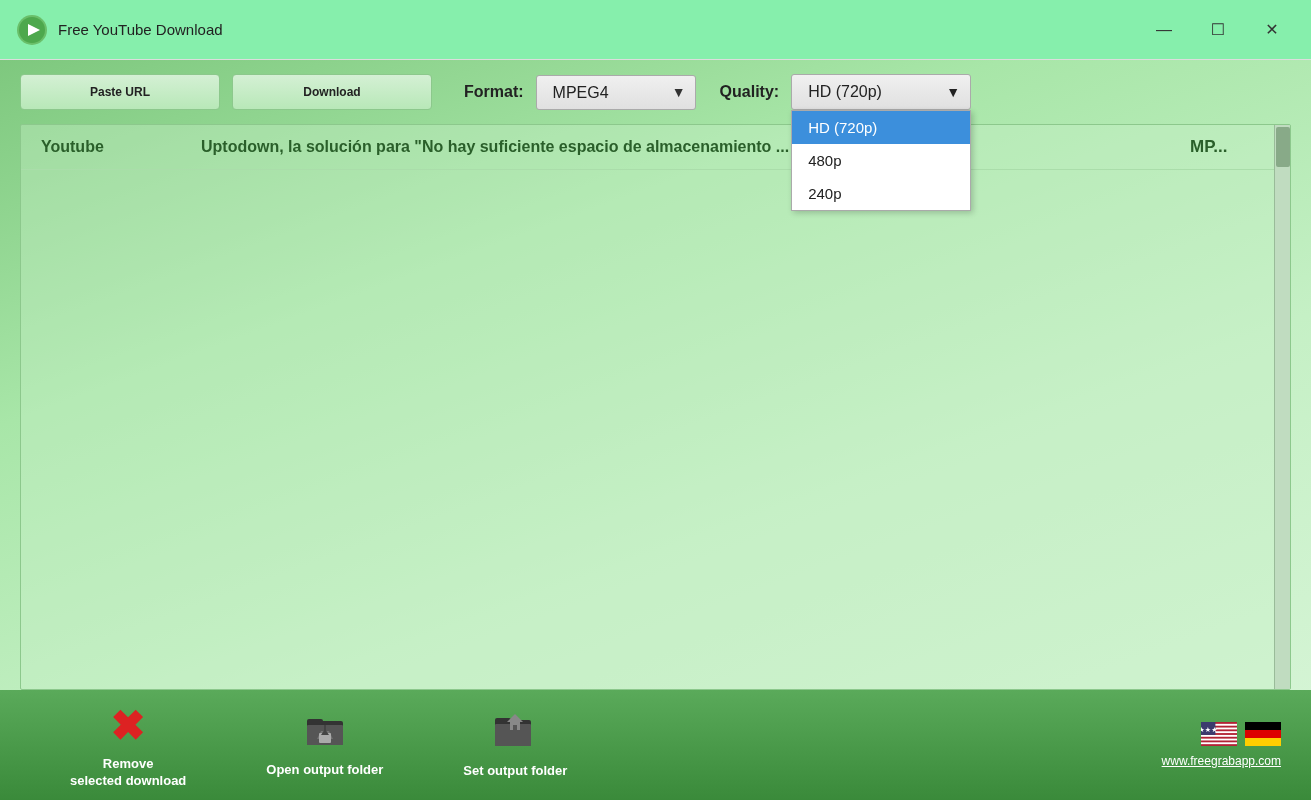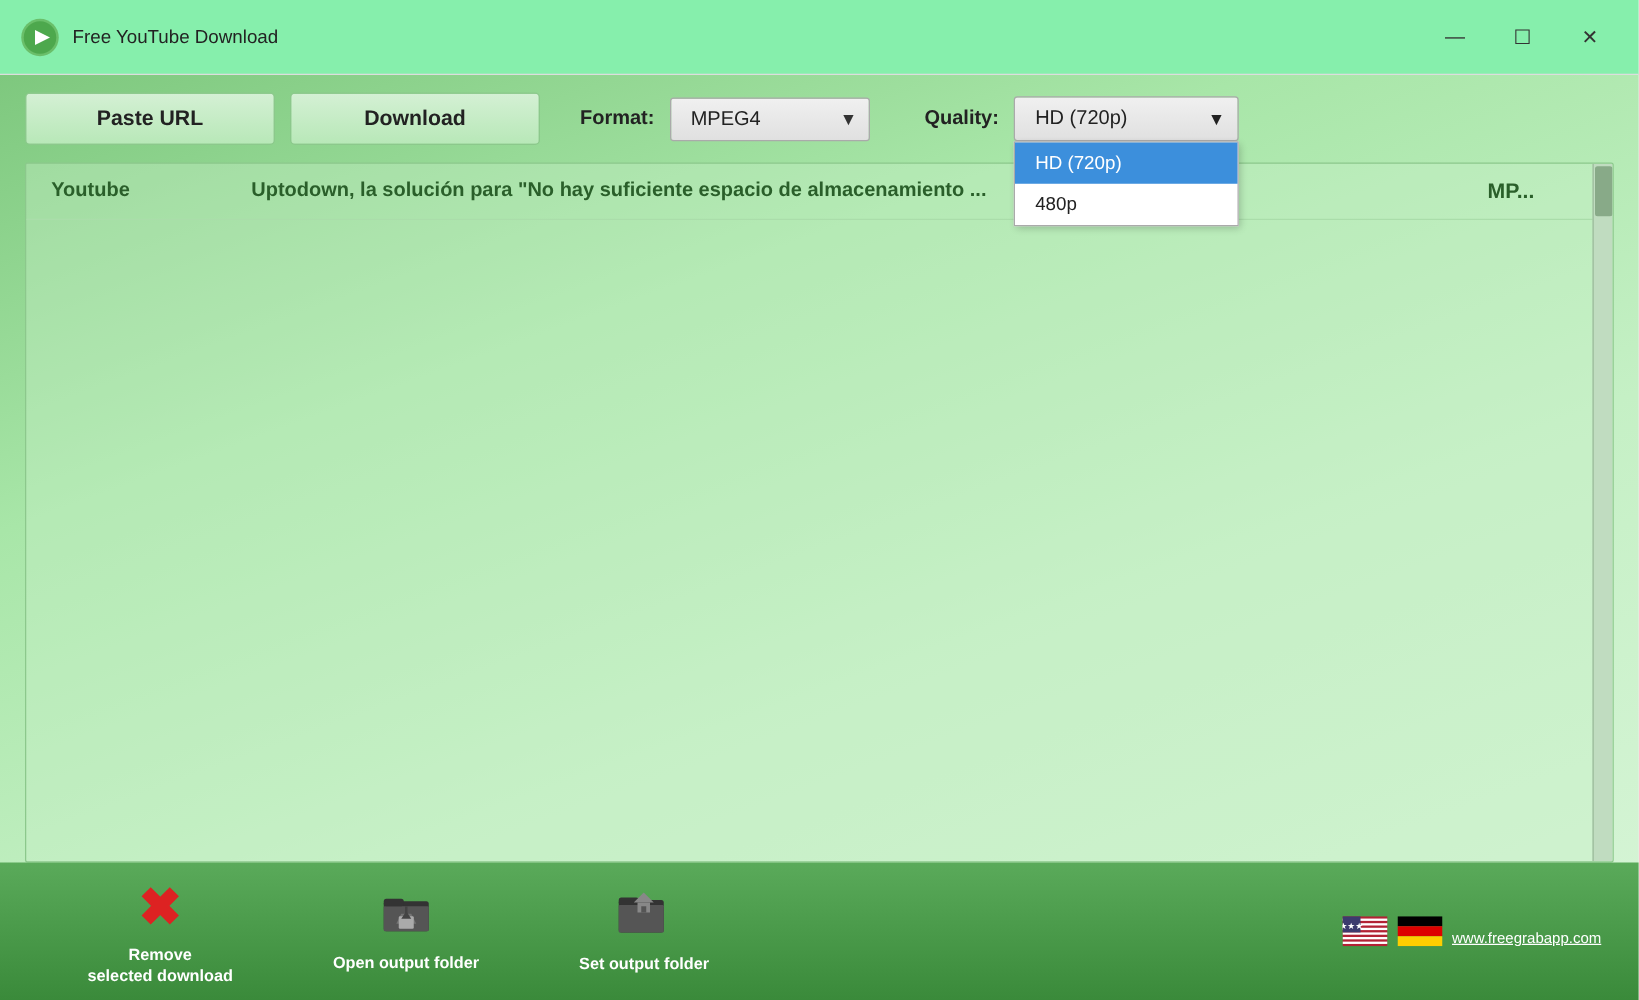--- a/index.html
+++ b/index.html
@@ -64,21 +64,21 @@
       padding: 14px 20px;
       gap: 12px;
       background: transparent;
     }
 
     .toolbar-btn {
       background: linear-gradient(180deg, #d4f0d4 0%, #b8e8b8 100%);
       border: 1px solid #8cc88c;
       border-radius: 4px;
       padding: 10px 28px;
-      font-size: 17px;
+      font-size: 12px;
       font-weight: 600;
       color: #222;
       cursor: pointer;
       min-width: 200px;
       text-align: center;
     }
 
     .format-label {
       font-size: 16px;
       font-weight: 600;
@@ -108,21 +108,21 @@
       transform: translateY(-50%);
       pointer-events: none;
       font-size: 14px;
       color: #333;
     }
 
     .quality-label {
       font-size: 16px;
       font-weight: 600;
       color: #222;
-      margin-left: 32px;
+      margin-left: 12px;
     }
 
     .quality-select-wrapper {
       position: relative;
       display: inline-block;
     }
     .quality-select-display {
       background: linear-gradient(180deg, #f0f0f0 0%, #e0e0e0 100%);
       border: 1px solid #aaa;
       border-radius: 3px;
@@ -244,21 +244,21 @@
       font-size: 13px;
       color: #ffffff;
       text-align: center;
       font-weight: 700;
       line-height: 1.3;
     }
 
     .bottom-right {
       margin-left: auto;
       display: flex;
-      flex-direction: row;
+      flex-direction: column;
       align-items: flex-end;
       gap: 8px;
     }
 
     .flag-row {
       display: flex;
       gap: 8px;
     }
 
     .flag {
@@ -313,20 +313,21 @@
 
     <span class="quality-label">Quality:</span>
     <div class="quality-select-wrapper">
       <div class="quality-select-display">
         <span>HD (720p)</span>
         <span style="position:absolute;right:10px;top:50%;transform:translateY(-50%);font-size:14px;">▼</span>
       </div>
       <div class="quality-dropdown">
         <div class="quality-option selected">HD (720p)</div>
         <div class="quality-option">480p</div>
+        <div class="quality-option">240p</div>
       </div>
     </div>
   </div>
 
   <div class="content-area">
     <div class="list-header-row">
       <div class="list-col-source">Youtube</div>
       <div class="list-col-title">Uptodown, la solución para "No hay suficiente espacio de almacenamiento ...</div>
       <div class="list-col-format">MP...</div>
     </div>

